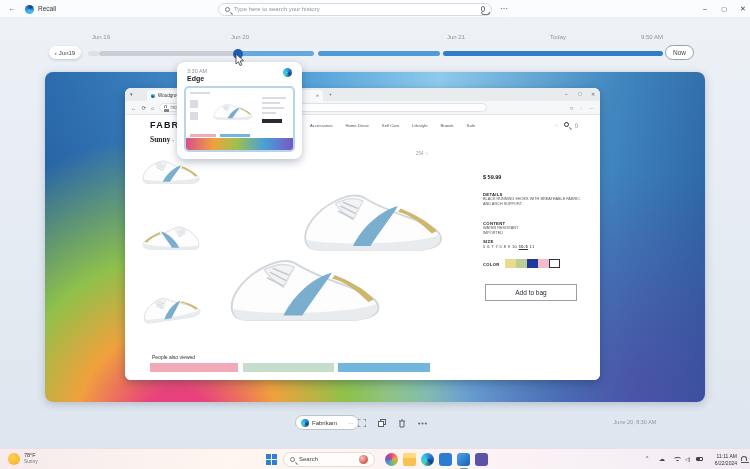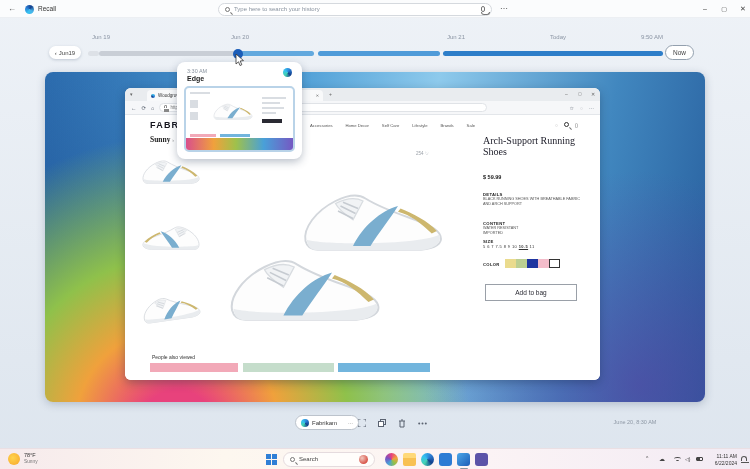--- a/index.html
+++ b/index.html
@@ -270,21 +270,20 @@
         </svg>
     </div>
 
     <div class="mainimg">
       <svg width="230" height="205" viewBox="0 0 230 205">
         <use href="#sneaker" transform="translate(78,28) scale(1.25)"></use>
         <use href="#sneaker" transform="translate(4,92) scale(1.35)"></use>
       </svg>
     </div>
 
-    <div class="pr pr-title" style="top:20px">Arch-Support Running Shoes</div>
     <div class="pr pr-price" style="top:59px">$ 59.99</div>
     <div class="pr pr-lab" style="top:77px">DETAILS</div>
     <div class="pr pr-body" style="top:82px">BLACK RUNNING SHOES WITH BREATHABLE FABRIC AND ARCH SUPPORT</div>
     <div class="pr pr-lab" style="top:106px">CONTENT</div>
     <div class="pr pr-body" style="top:111px">WATER RESISTANT</div>
     <div class="pr pr-body" style="top:116px">IMPORTED</div>
     <div class="pr pr-lab" style="top:124px">SIZE</div>
     <div class="pr sizes" style="top:129px"><span>5 6 7 7.5 8 9 10 </span><b>10.5</b><span> 11</span></div>
     <div class="pr pr-lab" style="top:147px">COLOR</div>
     <div class="swatches" style="top:144px">

